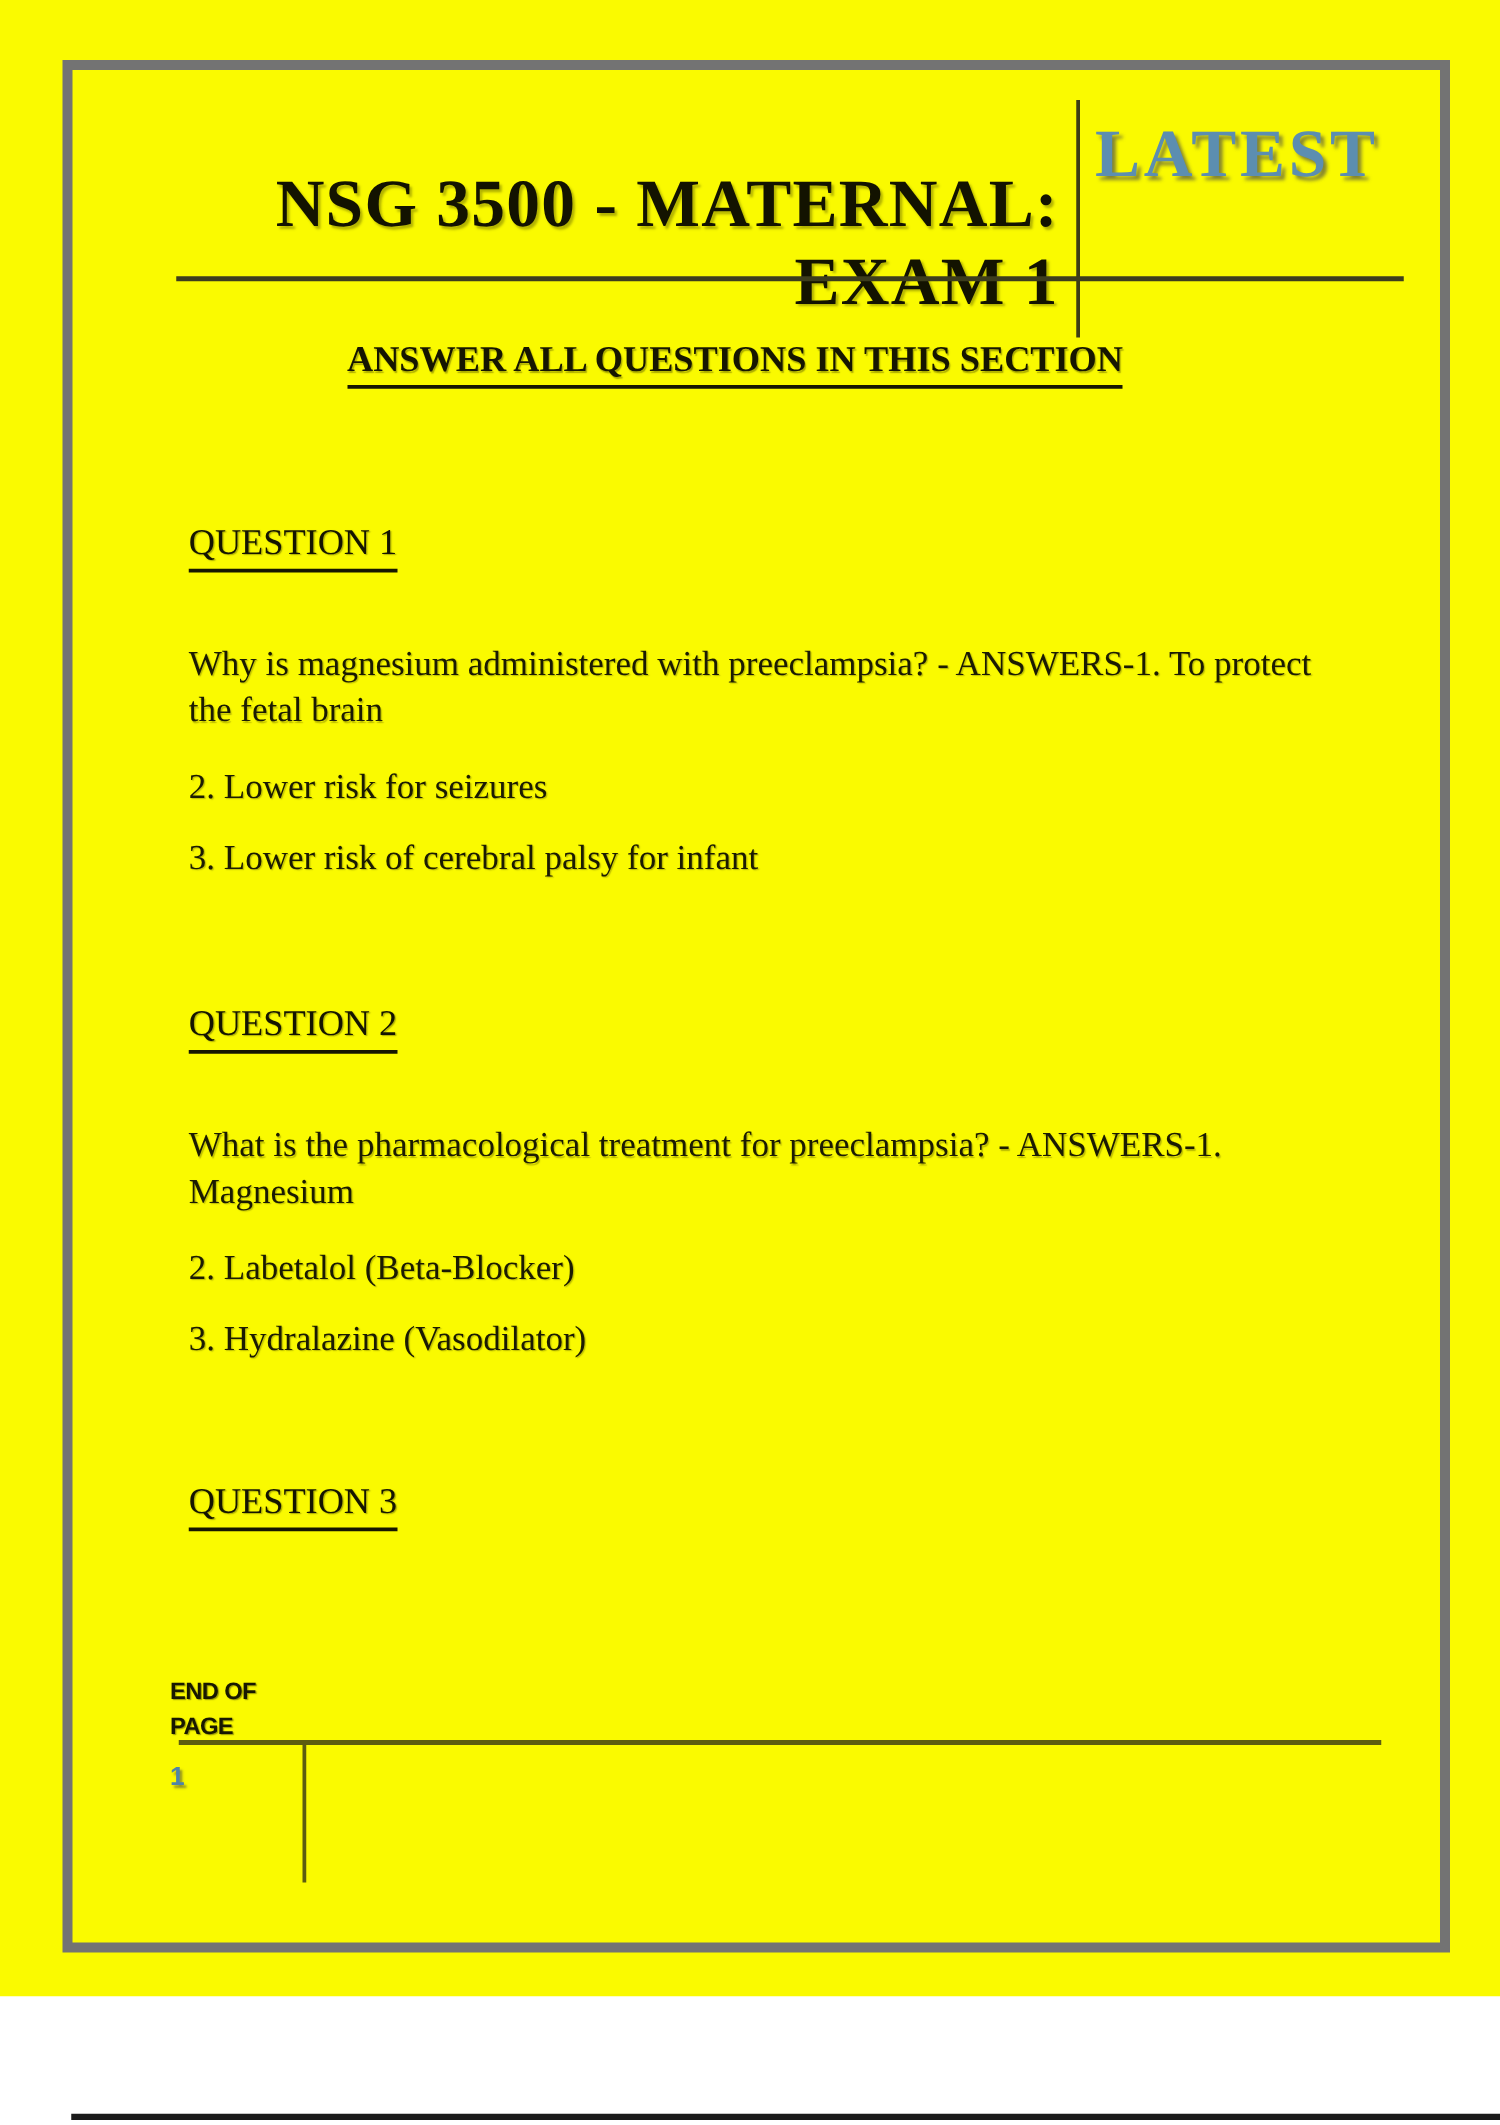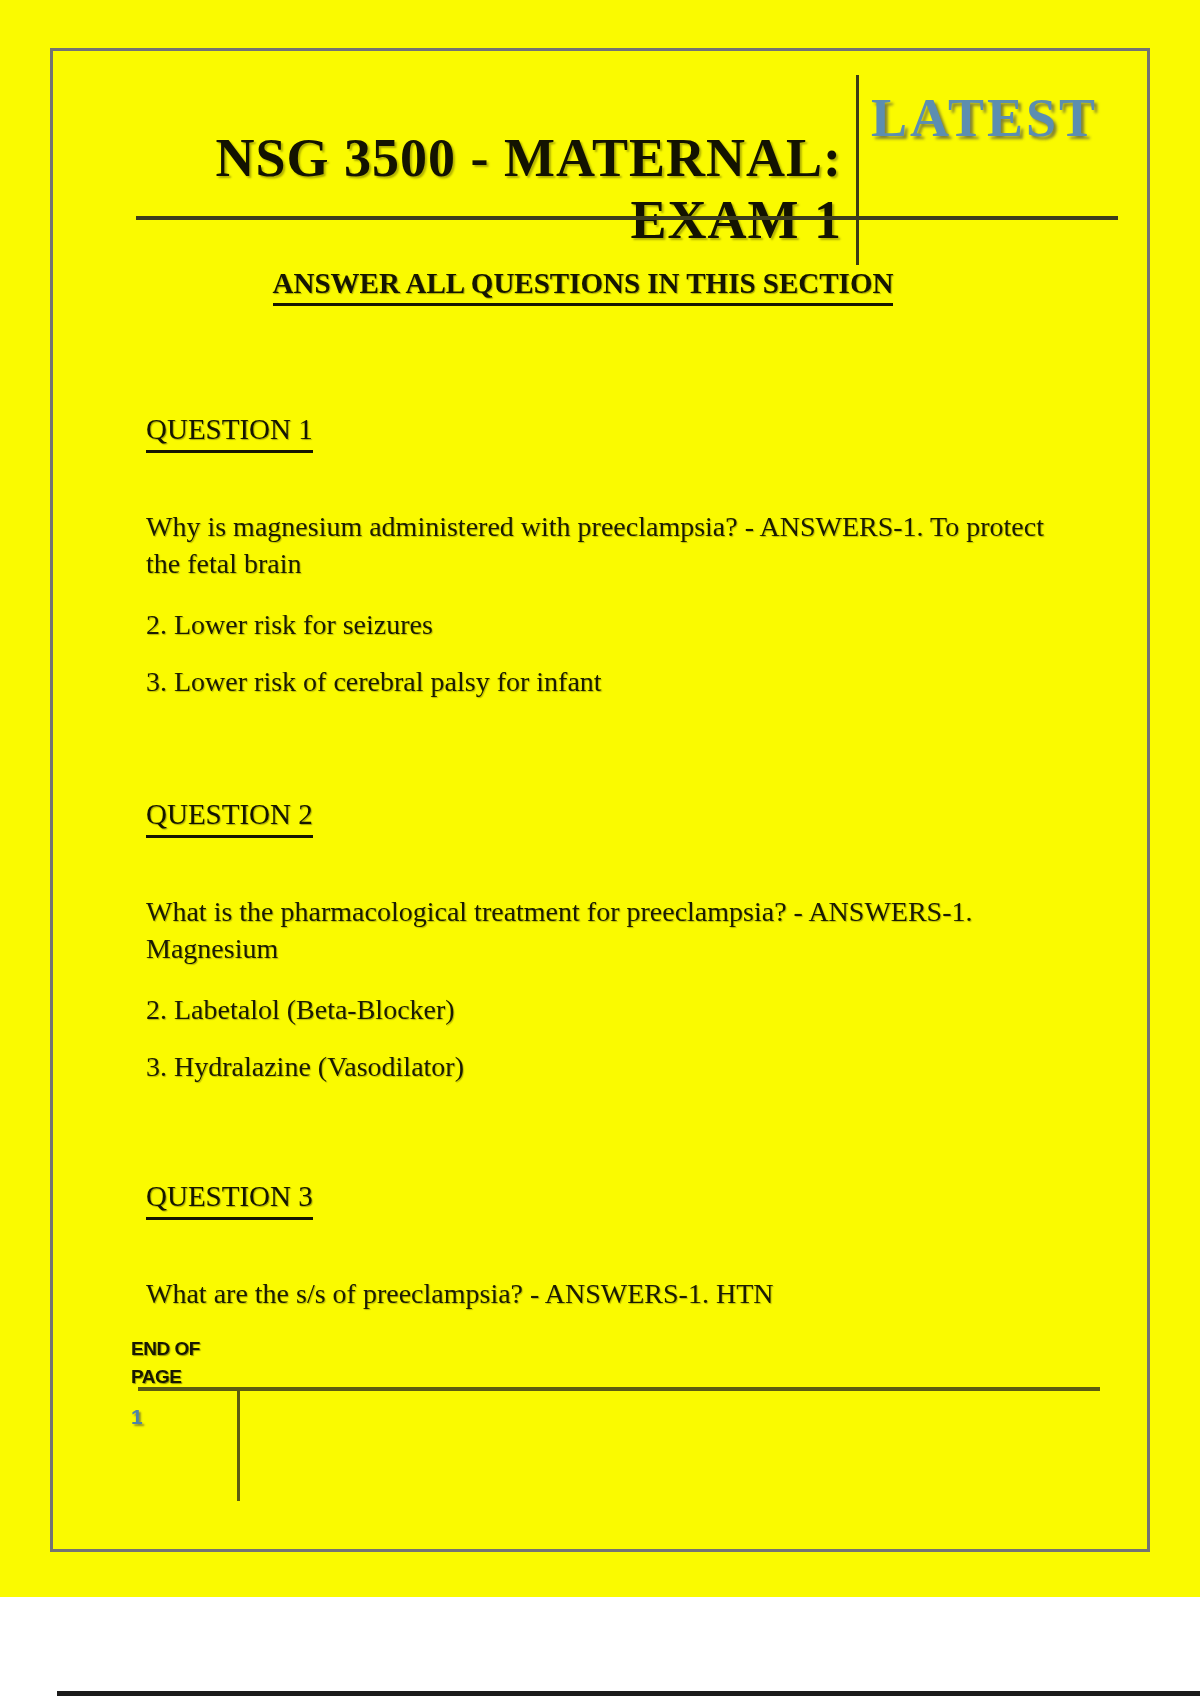--- a/index.html
+++ b/index.html
@@ -16,21 +16,21 @@
     left: 0; top: 0;
     width: 1200px;
     height: 1597px;
     background: #fafa00;
   }
   .frame {
     position: absolute;
     left: 50px; top: 48px;
     width: 1094px;
     height: 1498px;
-    border: 3px solid #737373;
+    border: 8px solid #737373;
     background: #fafa00;
   }
   
   .title-block {
     position: absolute;
     top: 76px; right: 305px;
     text-align: right;
     font-size: 54px;
     line-height: 62px;
     font-weight: 700;
@@ -189,23 +189,20 @@
         <div class="bline">Magnesium</div>
       </div>
       <div class="qitem">2. Labetalol (Beta-Blocker)</div>
       <div class="qitem">3. Hydralazine (Vasodilator)</div>
     </section>
 
     <section class="q" style="top:1127px">
       <h2 class="qh">
         <span class="u">QUESTION 3</span>
       </h2>
-      <div class="qbody">
-        <div class="bline">What are the s/s of preeclampsia? - ANSWERS-1. HTN</div>
-      </div>
     </section>
 
     <div class="footer-rule"></div>
     <div class="footer-vline"></div>
     <div class="endof-block">
       <div>END OF</div>
       <div>PAGE</div>
       <div class="page-num">1</div>
     </div>
 

